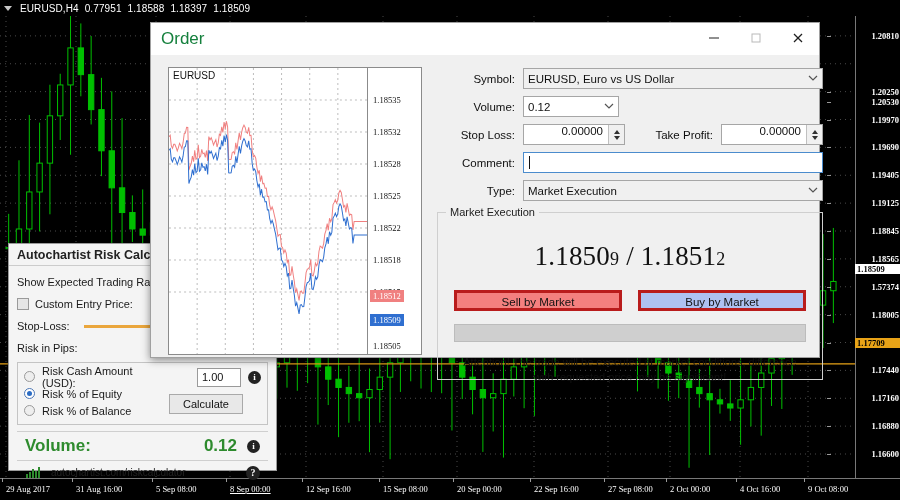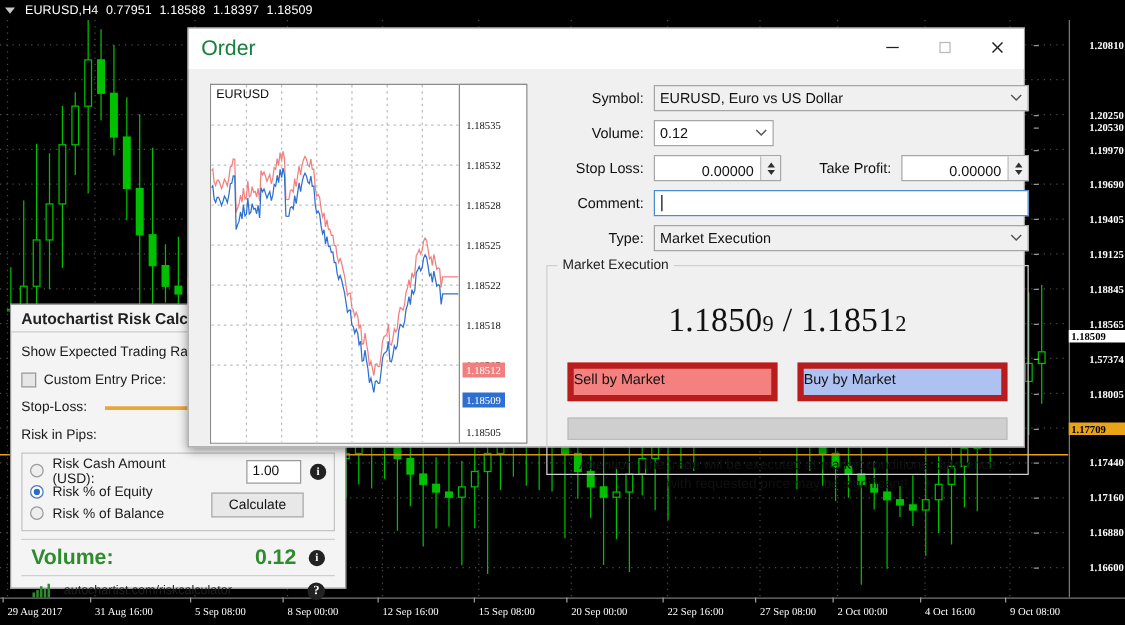--- a/index.html
+++ b/index.html
@@ -271,21 +271,21 @@
   }
   .select .chev {
     margin-left: auto; width: 11px; height: 11px;
     display: flex; align-items: center; justify-content: center;
   }
   .select.wide { flex: 1 1 auto; }
   .select.vol { width: 96px; background: #ffffff; }
 
   .spin {
     height: 21px; border: 1px solid #a6a6a6; background: #ffffff;
-    display: flex; align-items: flex-end;
+    display: flex; align-items: flex-start;
     font-size: 11.5px; width: 102px; color: #111;
   }
   .spin .val { flex: 1 1 auto; text-align: right; padding-right: 5px; }
   .spin .arrows {
     width: 16px; height: 19px; flex: 0 0 auto;
     border-left: 1px solid #c0c0c0; background: #f0f0f0;
     display: flex; flex-direction: column; align-items: center; justify-content: center;
     gap: 2px;
   }
   .arrow-up { width: 0; height: 0; border-left: 3px solid transparent; border-right: 3px solid transparent; border-bottom: 4px solid #303030; }
@@ -320,23 +320,24 @@
     text-align: center;
     font-family: "Liberation Serif", serif;
     font-size: 27px; color: #111;
     margin-top: 14px; margin-bottom: 18px;
     letter-spacing: .2px;
   }
   .quote .small { font-size: 18px; }
   .btn-row { display: flex; gap: 16px; padding: 0 6px; }
   .mk-btn {
     flex: 1 1 0;
-    height: 31px; line-height: 19px;
+    height: 21px; line-height: 19px;
+    text-align: center;
     font-size: 11.5px; color: #111;
-    border: 5px solid #b91c1c;
+    border: 3px solid #b91c1c;
   }
   .mk-btn.sell { background: #f4807f; }
   .mk-btn.buy  { background: #aec2f2; }
   .grey-bar {
     margin: 13px 6px 0 6px; height: 18px;
     background: #cfcfcf; border: 1px solid #bcbcbc;
   }
   .warn {
     margin-top: 13px; text-align: center;
     font-size: 11px; color: #111; line-height: 15px;
@@ -575,21 +576,21 @@
         <div class="tick" style="top: 426.125px;">1.16880</div>
         <div class="tick" style="top: 454px;">1.16600</div>
         <div class="tag bid" style="top: 268.631px;">1.18509</div>
         <div class="tag level" style="top: 342.5px;">1.17709</div>
       </div>
 
     <div class="time-axis" id="time-axis">
         <div class="tlabel" style="left: 6px;">29 Aug 2017</div>
         <div class="tlabel" style="left: 76px;">31 Aug 16:00</div>
         <div class="tlabel" style="left: 156px;">5 Sep 08:00</div>
-        <div class="tlabel" style="left: 230px;">8 Sep 00:00</div>
+        <div class="tlabel" style="left: 230px; text-decoration: underline;">8 Sep 00:00</div>
         <div class="tlabel" style="left: 306px;">12 Sep 16:00</div>
         <div class="tlabel" style="left: 383px;">15 Sep 08:00</div>
         <div class="tlabel" style="left: 457px;">20 Sep 00:00</div>
         <div class="tlabel" style="left: 534px;">22 Sep 16:00</div>
         <div class="tlabel" style="left: 608px;">27 Sep 08:00</div>
         <div class="tlabel" style="left: 670px;">2 Oct 00:00</div>
         <div class="tlabel" style="left: 740px;">4 Oct 16:00</div>
         <div class="tlabel" style="left: 808px;">9 Oct 08:00</div>
       </div>
   </div>

